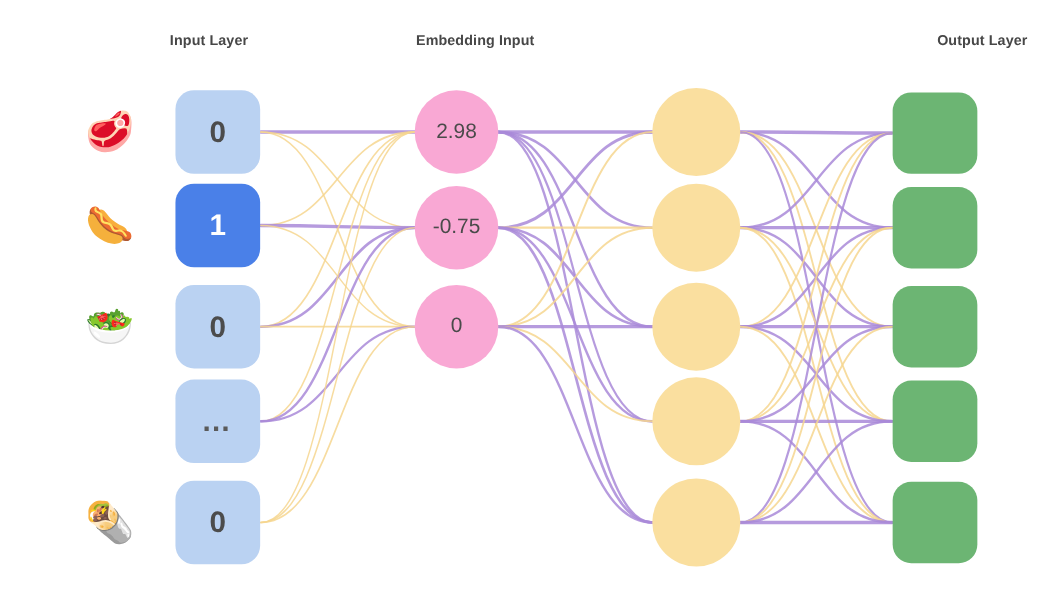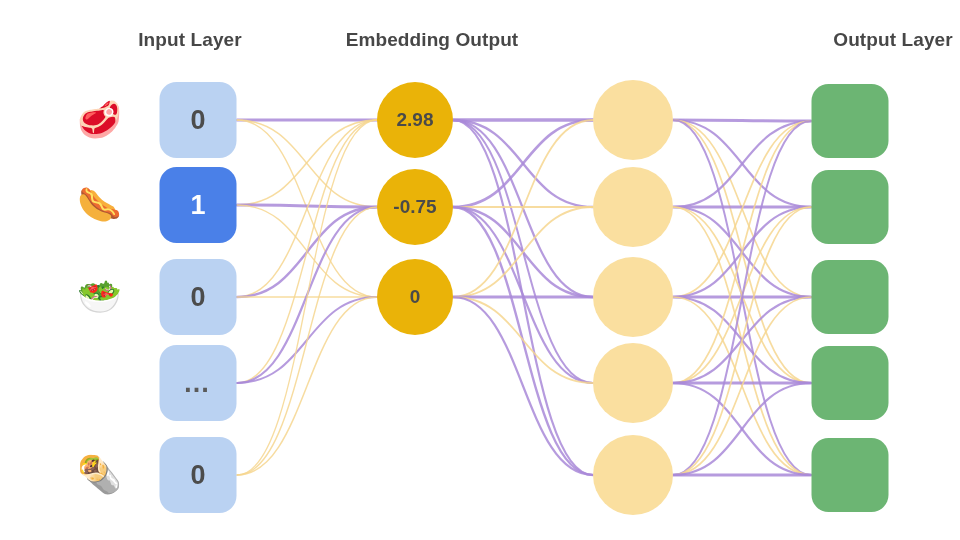--- a/index.html
+++ b/index.html
@@ -6,21 +6,21 @@
   body{
     width:960px;height:540px;background:#ffffff;overflow:hidden;
     font-family:"Liberation Sans","DejaVu Sans",sans-serif;
     position:relative;
   }
   #stage{position:absolute;inset:0;width:960px;height:540px;}
 
   
   .layer-title{
     position:absolute;
-    font-size:19px;font-weight:bold;color:#474747;
+    font-size:13px;font-weight:bold;color:#474747;
     letter-spacing:0.1px;white-space:nowrap;
     transform:translateX(-50%);
     text-align:center;
   }
 
   
   #edges{position:absolute;left:0;top:0;width:960px;height:540px;}
 
   
   .node{position:absolute;display:flex;align-items:center;justify-content:center;}
@@ -37,22 +37,22 @@
     transform:translate(-50%,-50%);
     background:#bad2f2;
     color:#4c4c4c;font-size:27px;font-weight:bold;
   }
   .in-box.active{background:#4a80e8;color:#ffffff;}
   .in-box.ellipsis{font-size:27px;letter-spacing:3px;color:#5a5a5a;}
 
   .emb-circle{
     width:76px;height:76px;border-radius:50%;
     transform:translate(-50%,-50%);
-    background:#eab308;
-    color:#4a4a4a;font-size:19px;font-weight:bold;
+    background:#f9a8d4;
+    color:#4a4a4a;font-size:19px;font-weight:normal;
   }
 
   .hid-circle{
     width:80px;height:80px;border-radius:50%;
     transform:translate(-50%,-50%);
     background:#fadf9f;
   }
 
   .out-box{
     width:77px;height:74px;border-radius:17px;
@@ -116,21 +116,21 @@
       <path d="M 673 383 C 742 383, 742 383, 811 383" fill="none" stroke="#a98ad8" stroke-width="3" stroke-linecap="round" opacity="0.85"></path>
       <path d="M 673 383 C 742 383, 742 475, 811 475" fill="none" stroke="#a98ad8" stroke-width="2.2" stroke-linecap="round" opacity="0.85"></path>
       <path d="M 673 475 C 742 475, 742 121, 811 121" fill="none" stroke="#a98ad8" stroke-width="2" stroke-linecap="round" opacity="0.85"></path>
       <path d="M 673 475 C 742 475, 742 207, 811 207" fill="none" stroke="#f6d68f" stroke-width="1.7" stroke-linecap="round" opacity="0.85"></path>
       <path d="M 673 475 C 742 475, 742 297, 811 297" fill="none" stroke="#f6d68f" stroke-width="1.7" stroke-linecap="round" opacity="0.85"></path>
       <path d="M 673 475 C 742 475, 742 383, 811 383" fill="none" stroke="#a98ad8" stroke-width="2.2" stroke-linecap="round" opacity="0.85"></path>
       <path d="M 673 475 C 742 475, 742 475, 811 475" fill="none" stroke="#a98ad8" stroke-width="3" stroke-linecap="round" opacity="0.85"></path>
     </svg>
   <div id="titles">
       <div class="layer-title" style="left: 190px; top: 29px;">Input Layer</div>
-      <div class="layer-title" style="left: 432px; top: 29px;">Embedding Output</div>
+      <div class="layer-title" style="left: 432px; top: 29px;">Embedding Input</div>
       <div class="layer-title" style="left: 893px; top: 29px;">Output Layer</div>
     </div>
   <div id="nodes">
       <div class="node emoji-cell" style="left: 100px; top: 120px;">🥩</div>
       <div class="node in-box" style="left: 198px; top: 120px;">0</div>
       <div class="node emoji-cell" style="left: 100px; top: 205px;">🌭</div>
       <div class="node in-box active" style="left: 198px; top: 205px;">1</div>
       <div class="node emoji-cell" style="left: 100px; top: 297px;">🥗</div>
       <div class="node in-box" style="left: 198px; top: 297px;">0</div>
       <div class="node in-box ellipsis" style="left: 198px; top: 383px;">…</div>

